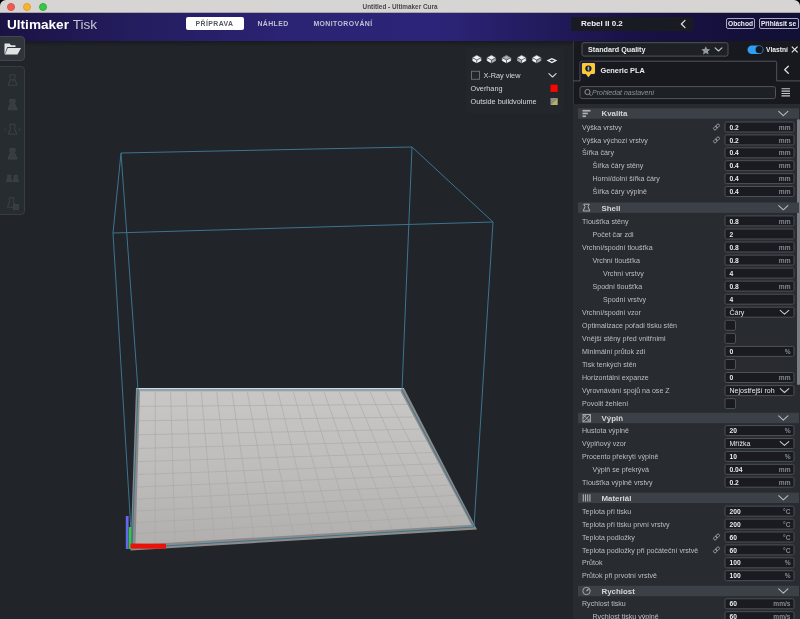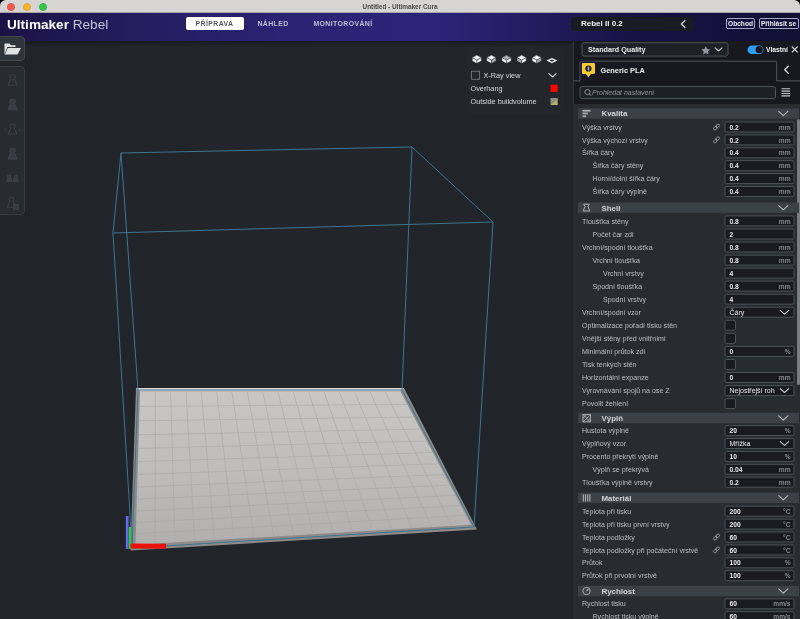--- a/index.html
+++ b/index.html
@@ -11,21 +11,21 @@
 <body>
 <div id="win">
 
   <div class="abs" style="left:0;top:0;width:800px;height:12.5px;background:#d7d4d4;border-bottom:1px solid #a9a6a6;"></div>
   <div class="abs" style="left:7px;top:2.5px;width:8px;height:8px;border-radius:50%;background:#f05b51;border:0.5px solid #dd4f44;"></div>
   <div class="abs" style="left:23px;top:2.5px;width:8px;height:8px;border-radius:50%;background:#f5b52e;border:0.5px solid #e0a123;"></div>
   <div class="abs" style="left:39px;top:2.5px;width:8px;height:8px;border-radius:50%;background:#37c649;border:0.5px solid #2fb23e;"></div>
   <div class="abs" style="left:0;top:1px;width:800px;text-align:center;font-size:6.4px;font-weight:bold;color:#4a4848;line-height:11.5px;">Untitled - Ultimaker Cura</div>
 
   <div class="abs" style="left:0;top:13px;width:800px;height:28px;background:linear-gradient(90deg,#1b1244 0%,#231c5c 15%,#2b2373 35%,#2c2478 55%,#221b5c 68%,#181145 80%,#121034 100%);"></div>
-  <div class="abs" style="left:7px;top:17px;font-size:13.6px;color:#ffffff;font-weight:bold;">Ultimaker <span style="color:#c8c6d6;font-weight:normal;">Rebel</span></div>
+  <div class="abs" style="left:7px;top:17px;font-size:13.6px;color:#ffffff;font-weight:bold;">Ultimaker <span style="color:#c8c6d6;font-weight:normal;">Tisk</span></div>
   <div class="abs" style="left:185.5px;top:16.5px;width:58px;height:13.5px;background:#ffffff;border-radius:2px;text-align:center;font-size:6.9px;font-weight:bold;color:#56565f;line-height:14px;letter-spacing:0.4px;">PŘÍPRAVA</div>
   <div class="abs" style="left:244px;top:16.5px;width:58px;height:13.5px;text-align:center;font-size:6.9px;font-weight:bold;color:#c0c1d2;line-height:14px;letter-spacing:0.4px;">NÁHLED</div>
   <div class="abs" style="left:306px;top:16.5px;width:74px;height:13.5px;text-align:center;font-size:6.9px;font-weight:bold;color:#c0c1d2;line-height:14px;letter-spacing:0.4px;">MONITOROVÁNÍ</div>
   <div class="abs" style="left:571px;top:17px;width:122px;height:13.5px;background:#191b22;border-radius:2px;"></div>
   <div class="abs" style="left:581px;top:17px;height:13.5px;font-size:8px;font-weight:bold;color:#f2f2f4;line-height:14px;">Rebel II 0.2</div>
   <svg class="abs" style="left:676px;top:17px;" width="14" height="14">
       <path d="M9 3.4 L5.4 7 L9 10.6" stroke="#dddee2" stroke-width="1.3" fill="none" stroke-linecap="round" stroke-linejoin="round"></path>
     </svg>
   <div class="abs" style="left:726px;top:18px;width:29px;height:10.5px;border:1px solid #a7a8c6;border-radius:2px;text-align:center;font-size:6.6px;font-weight:bold;color:#eeeef4;line-height:9.8px;">Obchod</div>
   <div class="abs" style="left:758.5px;top:18px;width:40px;height:10.5px;border:1px solid #a7a8c6;border-radius:2px;text-align:center;font-size:6.6px;font-weight:bold;color:#eeeef4;line-height:9.8px;">Přihlásit se</div>

